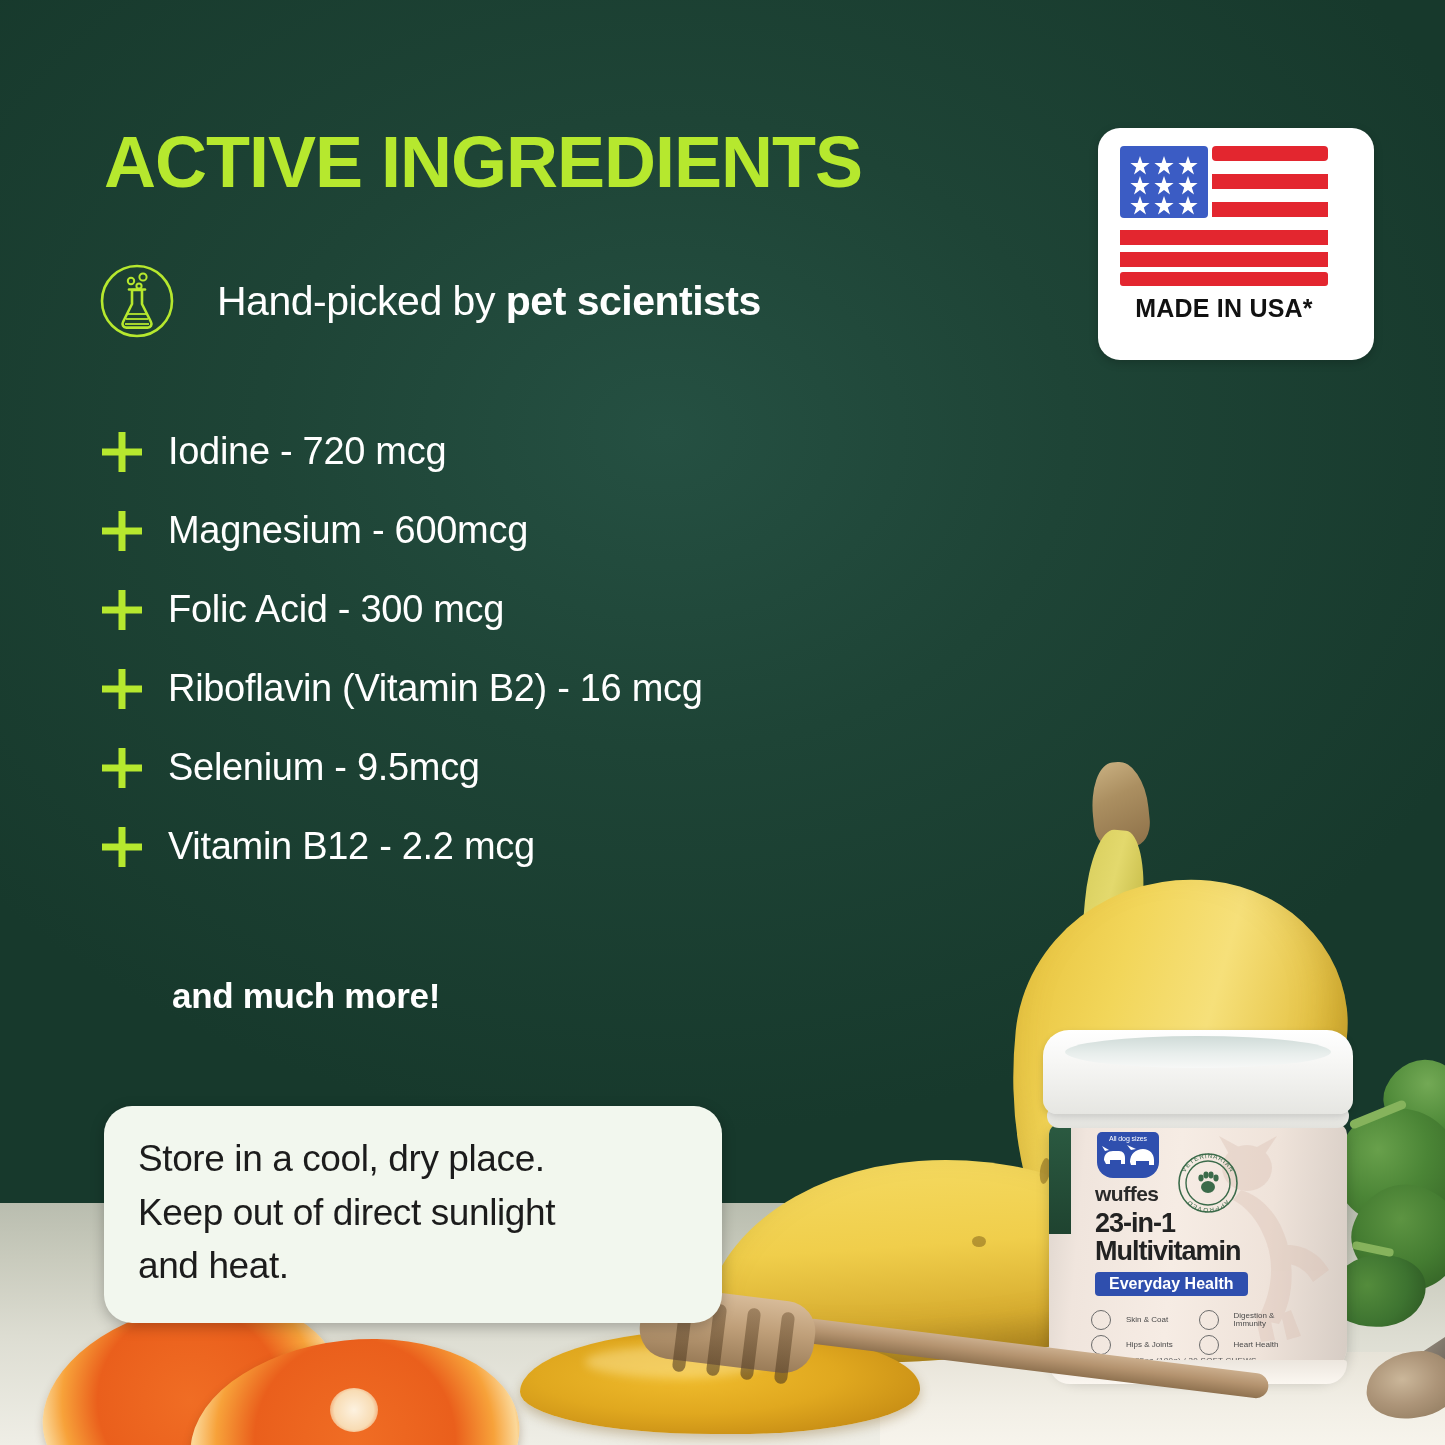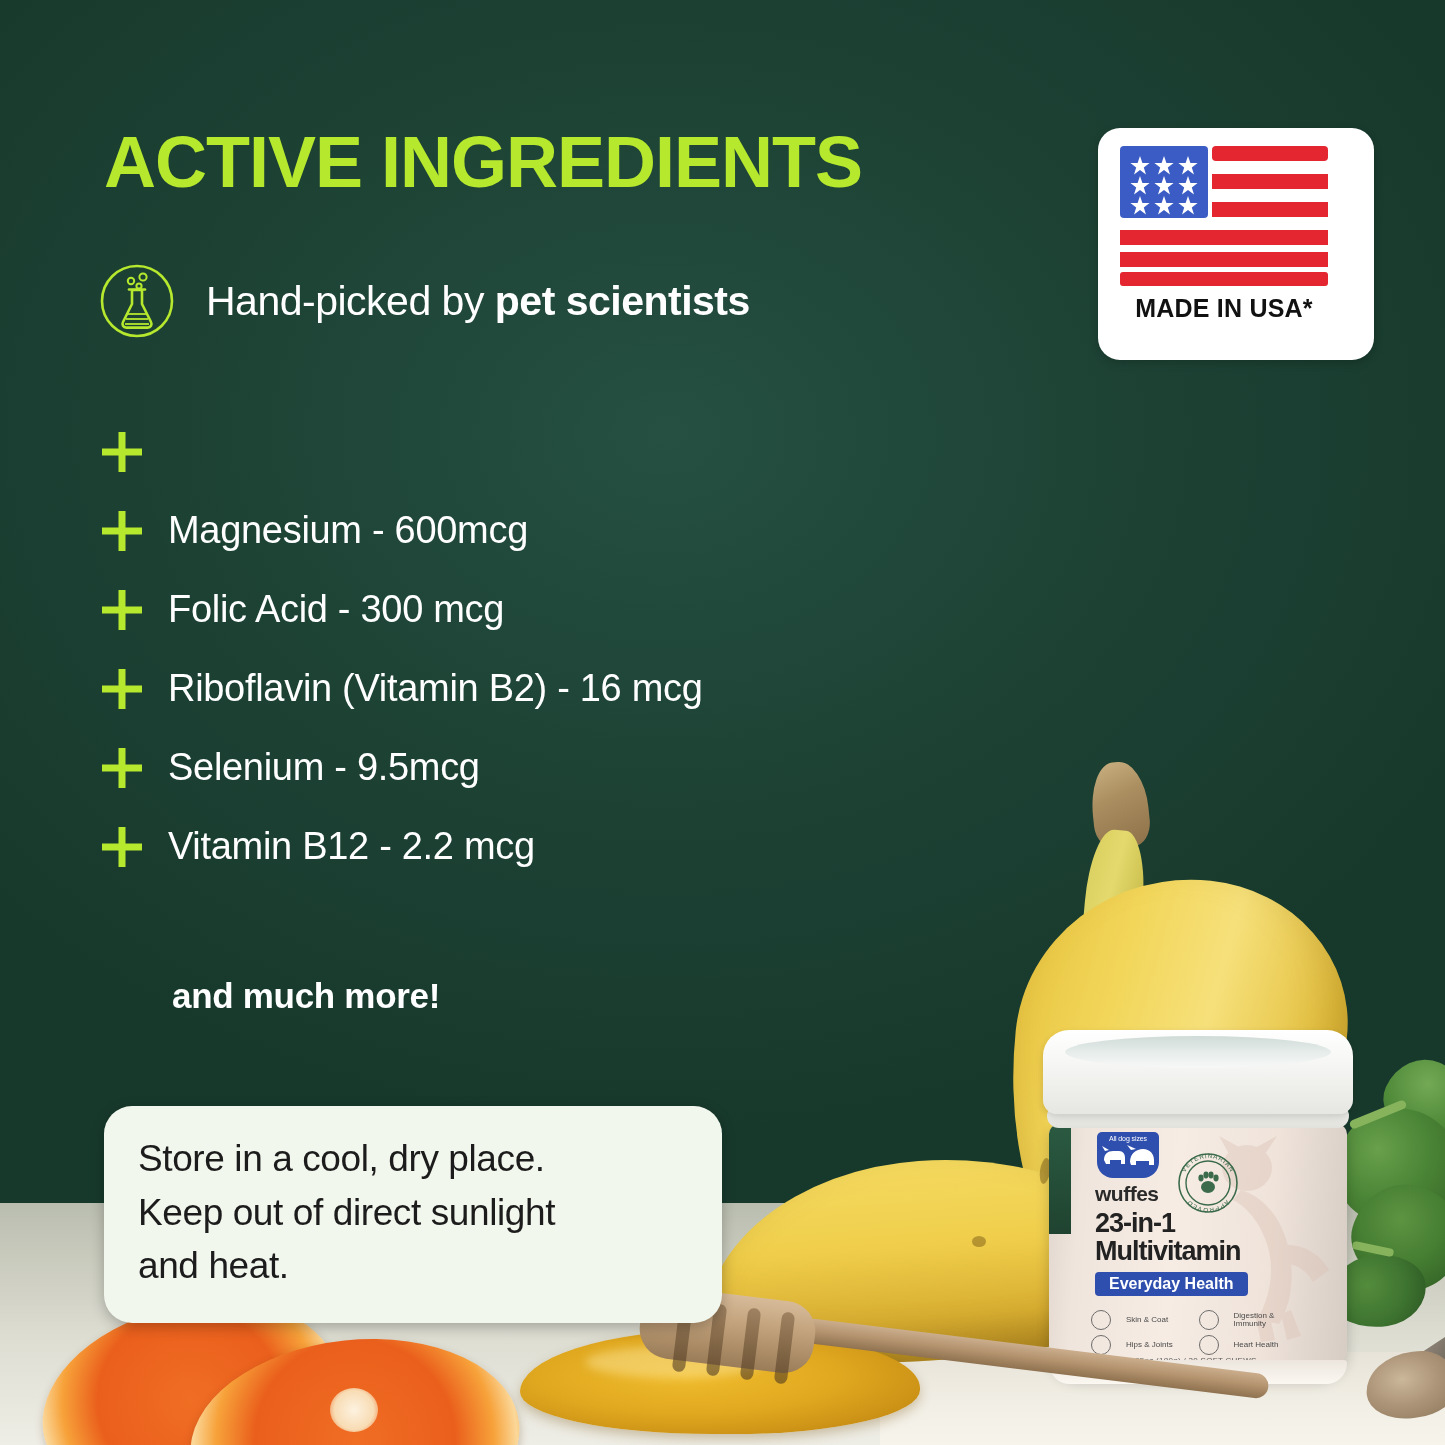--- a/index.html
+++ b/index.html
@@ -325,21 +325,21 @@
     font-weight: bold;
     color: #b6e82e;
     letter-spacing: -1px;
     line-height: 1;
   }
   .subline-row {
     position: absolute;
     left: 98px; top: 262px;
     display: flex;
     align-items: center;
-    gap: 30px;
+    gap: 41px;
   }
   .flask-badge {
     width: 78px; height: 78px;
     flex: none;
   }
   .subline-text {
     font-size: 41px;
     color: #ffffff;
     letter-spacing: -0.5px;
   }
@@ -554,20 +554,21 @@
       <span>Hand-picked by </span><b>pet scientists</b>
     </div>
   </div>
 
   <div class="ing-list" id="ing-list">
       <div class="ing-item">
         <span class="plus-ico"><svg viewBox="0 0 44 44">
             <rect x="18.5" y="2" width="7" height="40" fill="#b6e82e"></rect>
             <rect x="2" y="18.5" width="40" height="7" fill="#b6e82e"></rect>
           </svg></span>
+        <span class="ing-text">Iodine - 720 mcg</span>
       </div>
       <div class="ing-item">
         <span class="plus-ico"><svg viewBox="0 0 44 44">
             <rect x="18.5" y="2" width="7" height="40" fill="#b6e82e"></rect>
             <rect x="2" y="18.5" width="40" height="7" fill="#b6e82e"></rect>
           </svg></span>
         <span class="ing-text">Magnesium - 600mcg</span>
       </div>
       <div class="ing-item">
         <span class="plus-ico"><svg viewBox="0 0 44 44">

